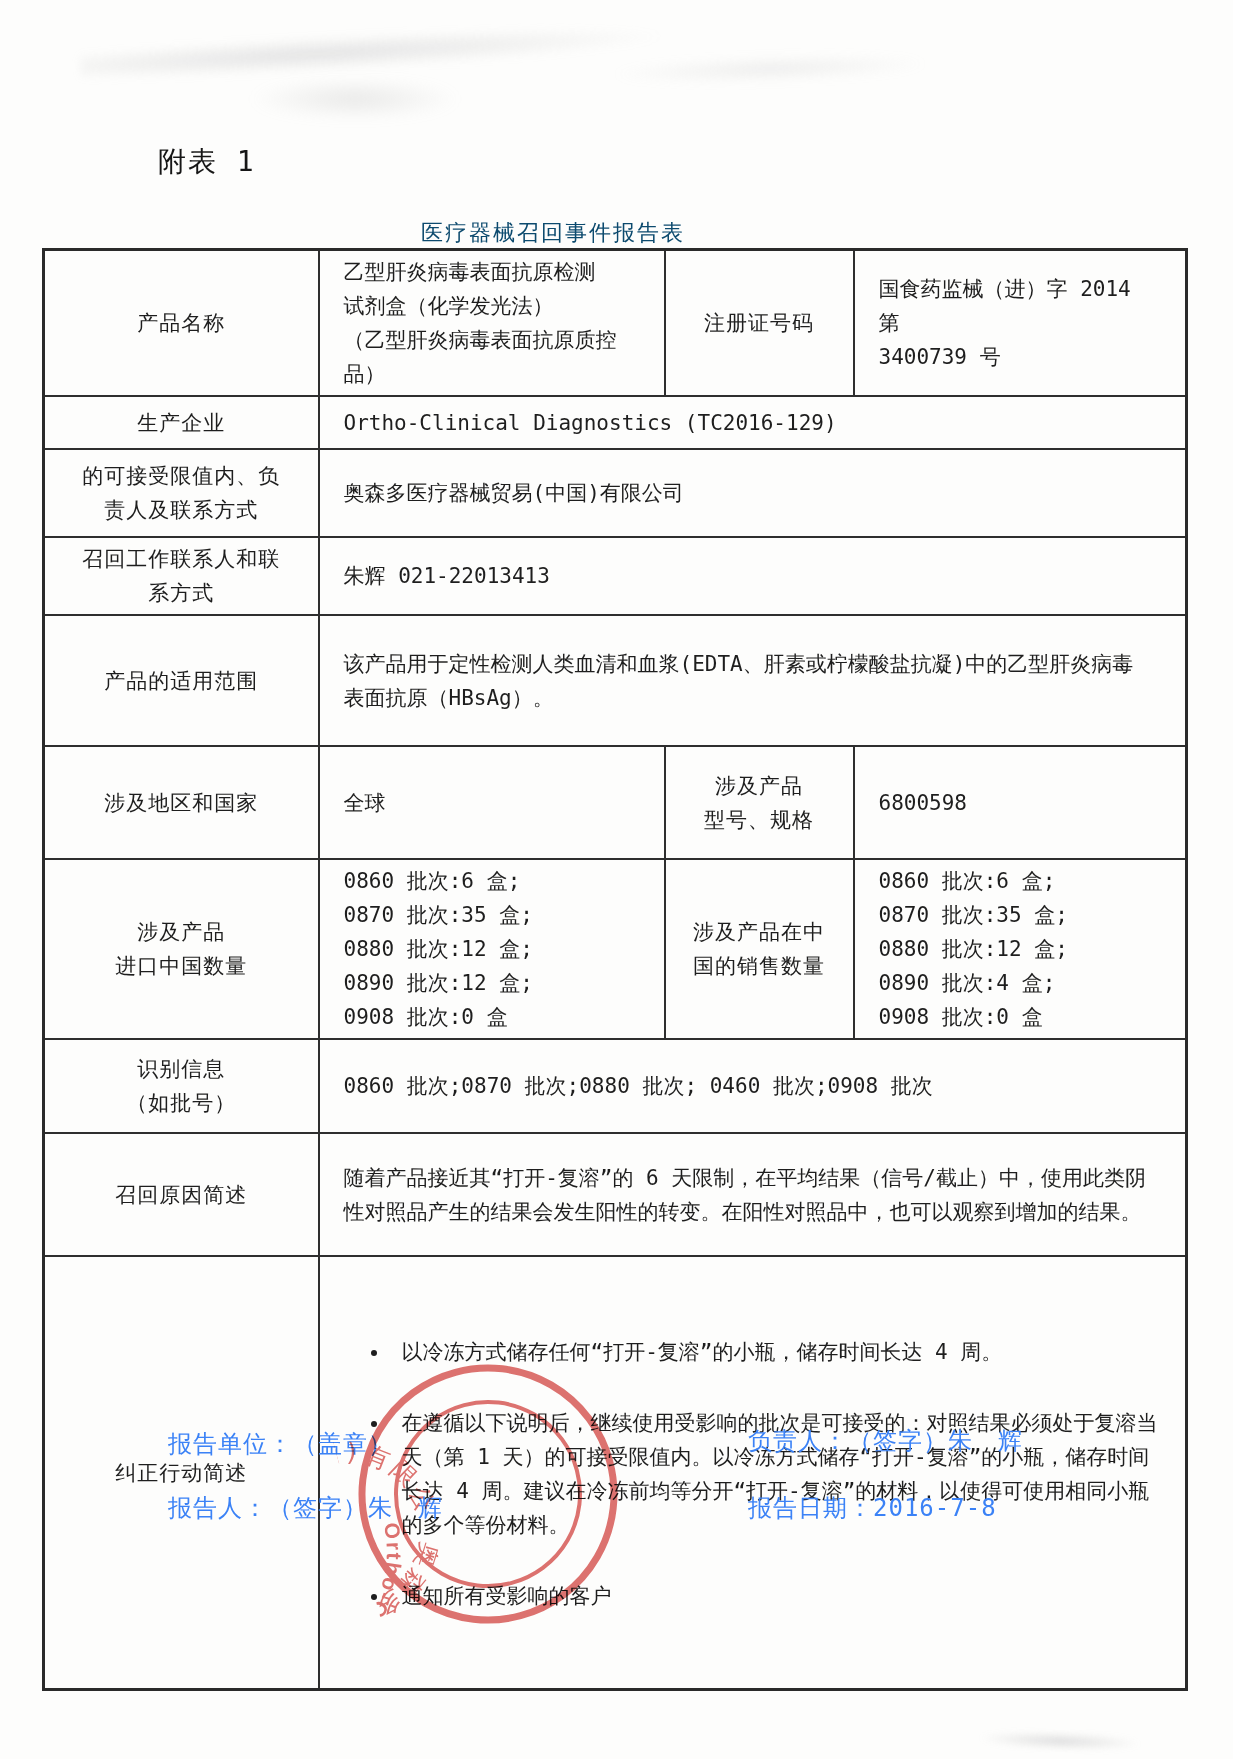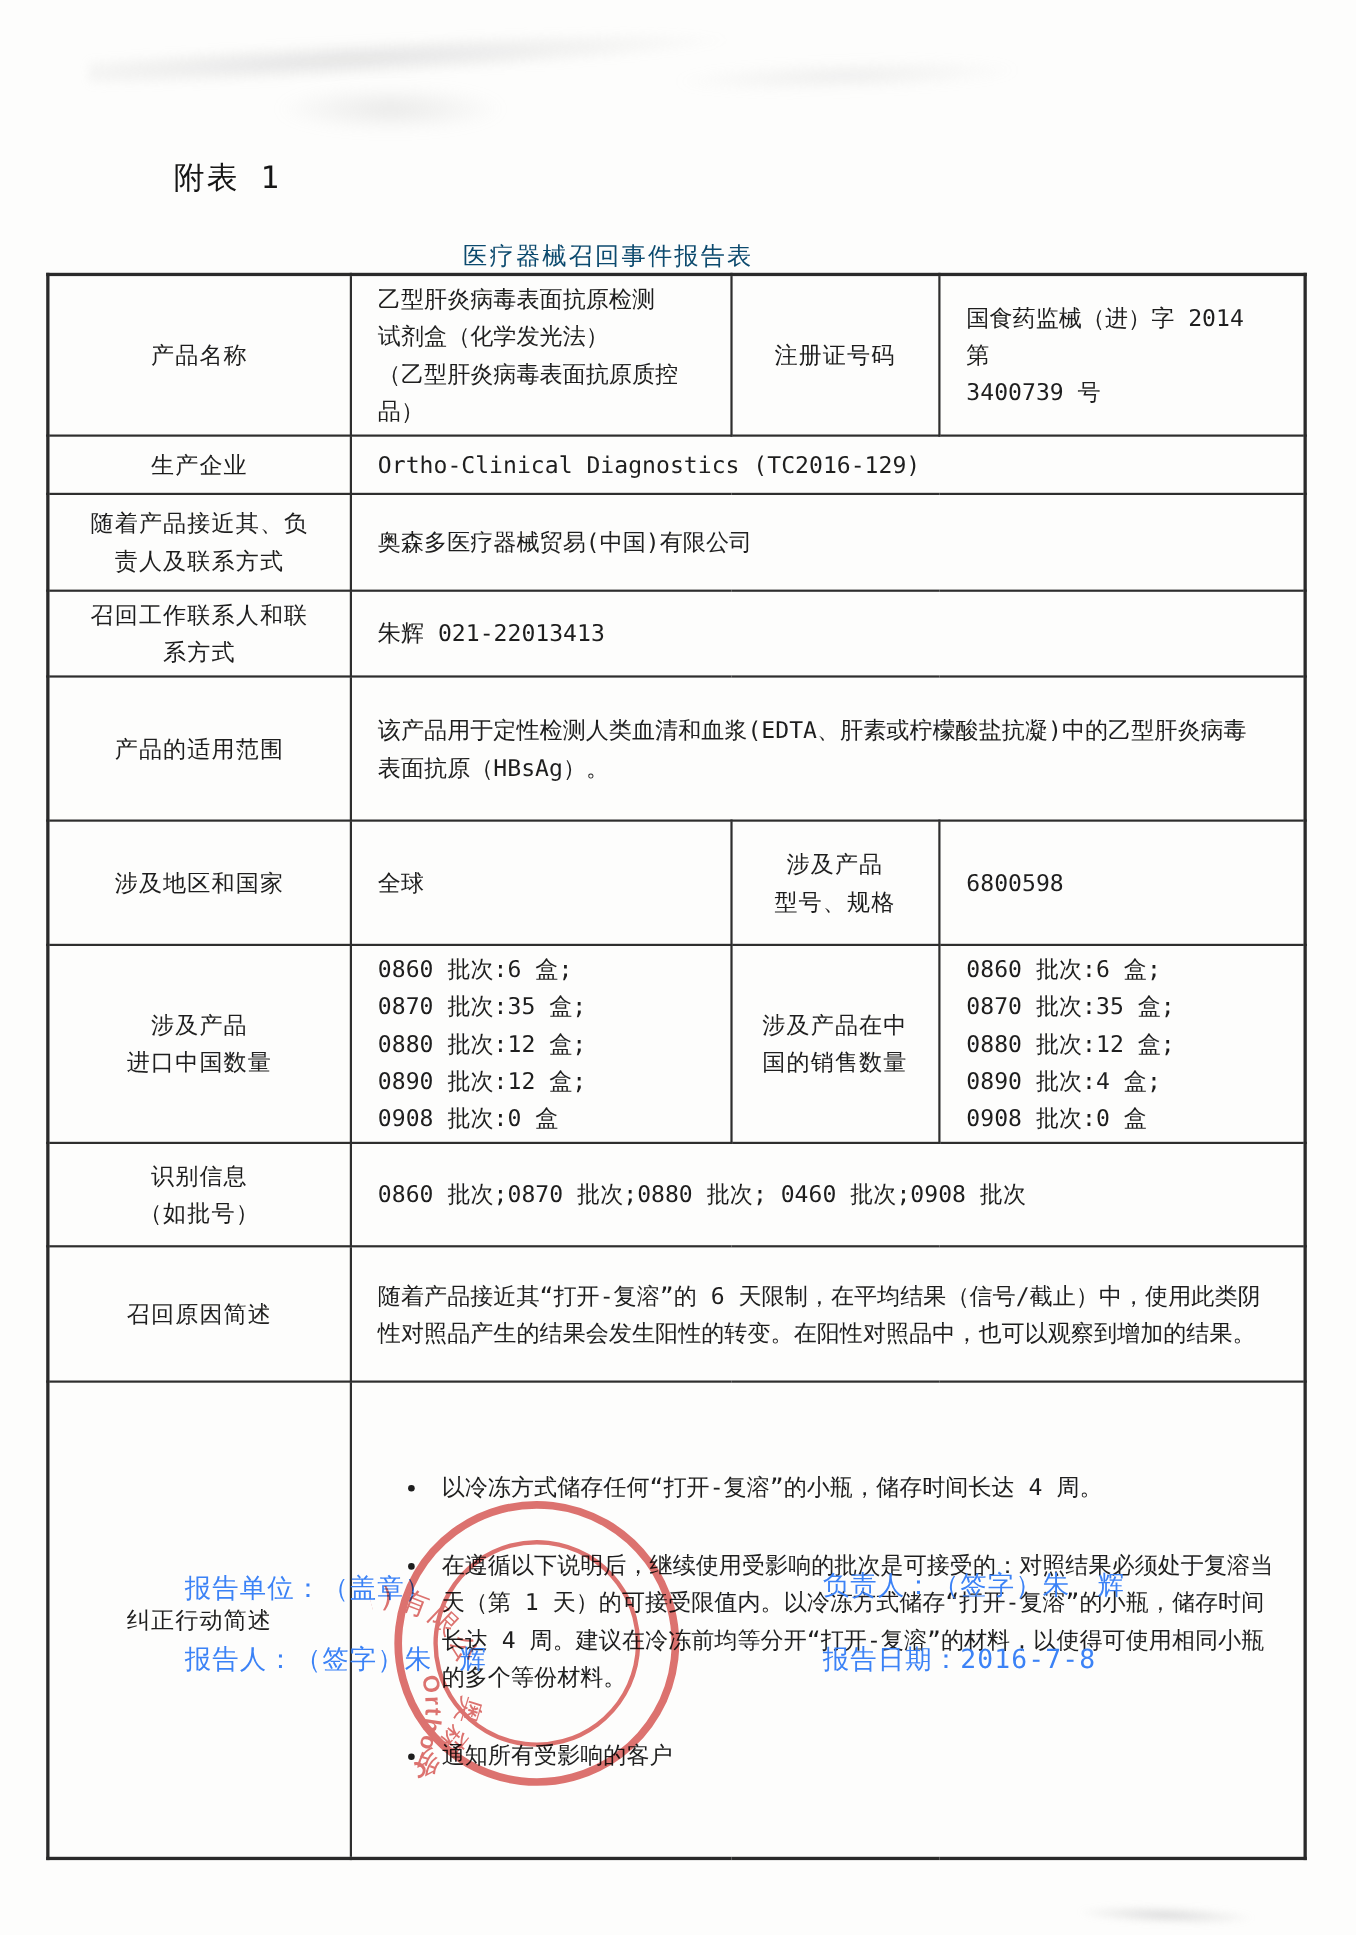--- a/index.html
+++ b/index.html
@@ -110,21 +110,21 @@
 品）</td>
         <td class="lbl">注册证号码</td>
         <td class="val">国食药监械（进）字 2014 第
 3400739 号</td>
       </tr>
       <tr class="r2">
         <td class="lbl">生产企业</td>
         <td class="val" colspan="3">Ortho-Clinical Diagnostics (TC2016-129)</td>
       </tr>
       <tr class="r3">
-        <td class="lbl">随着产品接近其、负
+        <td class="lbl">的可接受限值内、负
 责人及联系方式</td>
         <td class="val" colspan="3">奥森多医疗器械贸易(中国)有限公司</td>
       </tr>
       <tr class="r4">
         <td class="lbl">召回工作联系人和联
 系方式</td>
         <td class="val" colspan="3">朱辉 021-22013413</td>
       </tr>
       <tr class="r5">
         <td class="lbl">产品的适用范围</td>

